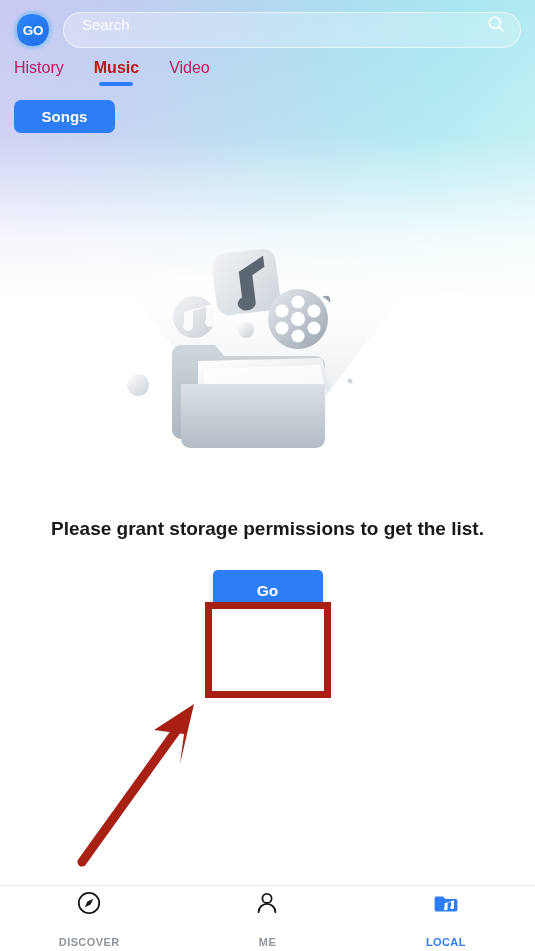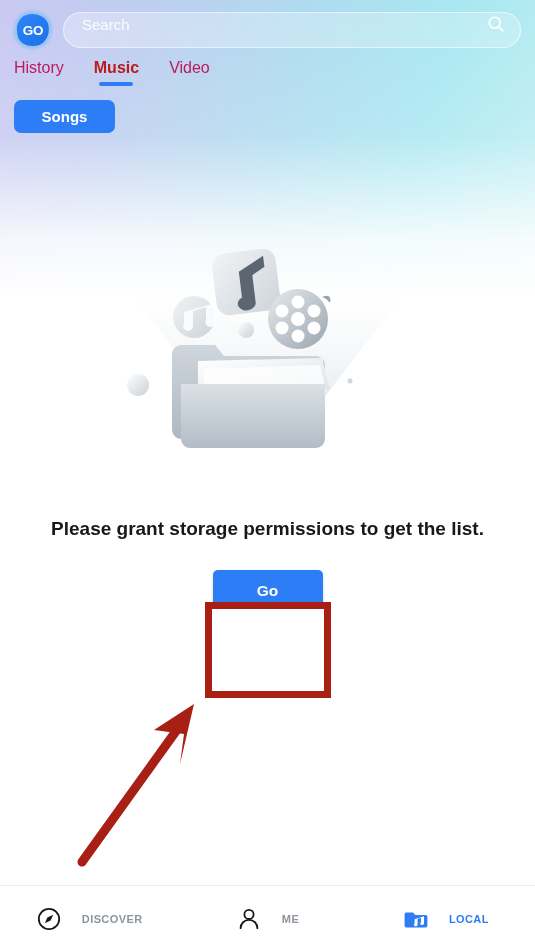--- a/index.html
+++ b/index.html
@@ -147,21 +147,21 @@
   
   .bottomnav {
     position:relative; z-index:2;
     height:66px; flex:0 0 66px;
     border-top:1px solid #ececec;
     background:#ffffff;
     display:flex; align-items:center;
   }
   .nav-item {
     flex:1 1 0; height:100%;
-    display:flex; flex-direction:row;
+    display:flex; flex-direction:column;
     align-items:center; justify-content:center; gap:20px;
     cursor:pointer;
   }
   .nav-item .ico { width:26px; height:26px; display:block; }
   .nav-item .lbl {
     font-size:11px; letter-spacing:.4px; color:#8d949c; font-weight:bold;
   }
   .nav-item.active .lbl { color:#2d7df6; }
 
   

